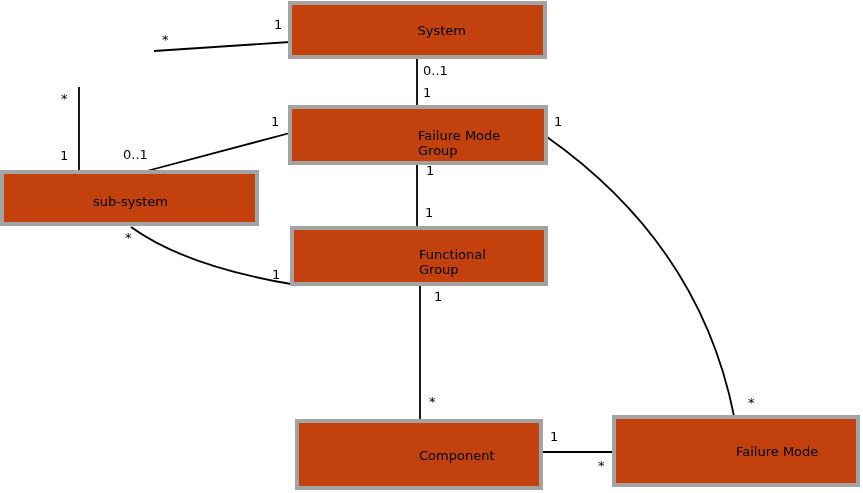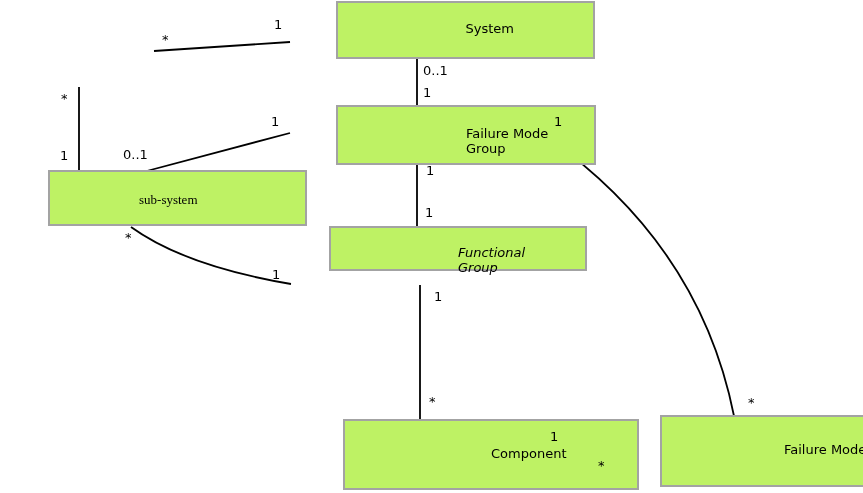--- a/index.html
+++ b/index.html
@@ -17,24 +17,23 @@
   }
   #edges {
     position: absolute;
     left: 0;
     top: 0;
     z-index: 1;
   }
   .node {
     position: absolute;
     box-sizing: border-box;
-    border: 2px solid #a3a3a3;
-    background: #bef264;
+    border: 4px solid #a3a3a3;
+    background: #c2410c;
     z-index: 2;
-    margin-left: 48px;
   }
   .node .lbl {
     position: absolute;
     font-size: 13px;
     line-height: 15px;
     color: #000000;
     white-space: pre-line;
   }
   .mult {
     position: absolute;
@@ -68,29 +67,29 @@
   <div class="node" style="left:288px; top:1px; width:259px; height:58px;">
     <span class="lbl" style="left:50%; top:18px;">System</span>
   </div>
 
   <div class="node" style="left:288px; top:105px; width:260px; height:60px;">
     <span class="lbl" style="left:50%; top:19px;">Failure Mode
 Group</span>
   </div>
 
   <div class="node" style="left:0px; top:170px; width:259px; height:56px;">
-    <span class="lbl" style="left:89px; top:20px;font-family:Liberation Serif, serif;">sub-system</span>
+    <span class="lbl" style="left:89px; top:20px;">sub-system</span>
   </div>
 
-  <div class="node" style="left:281px; top:226px; width:258px; height:45px;font-style:italic;">
+  <div class="node" style="left:290px; top:226px; width:258px; height:60px;">
     <span class="lbl" style="left:50%; top:17px;">Functional
 Group</span>
   </div>
 
-  <div class="node" style="left:295px; top:419px; width:296px; height:71px;">
+  <div class="node" style="left:295px; top:419px; width:248px; height:71px;">
     <span class="lbl" style="left:50%; top:25px;">Component</span>
   </div>
 
   <div class="node" style="left:612px; top:415px; width:248px; height:72px;">
     <span class="lbl" style="left:50%; top:25px;">Failure Mode</span>
   </div>
 
   <span class="mult" style="left:162px; top:32px;">*</span>
   <span class="mult" style="left:274px; top:17px;">1</span>
 

